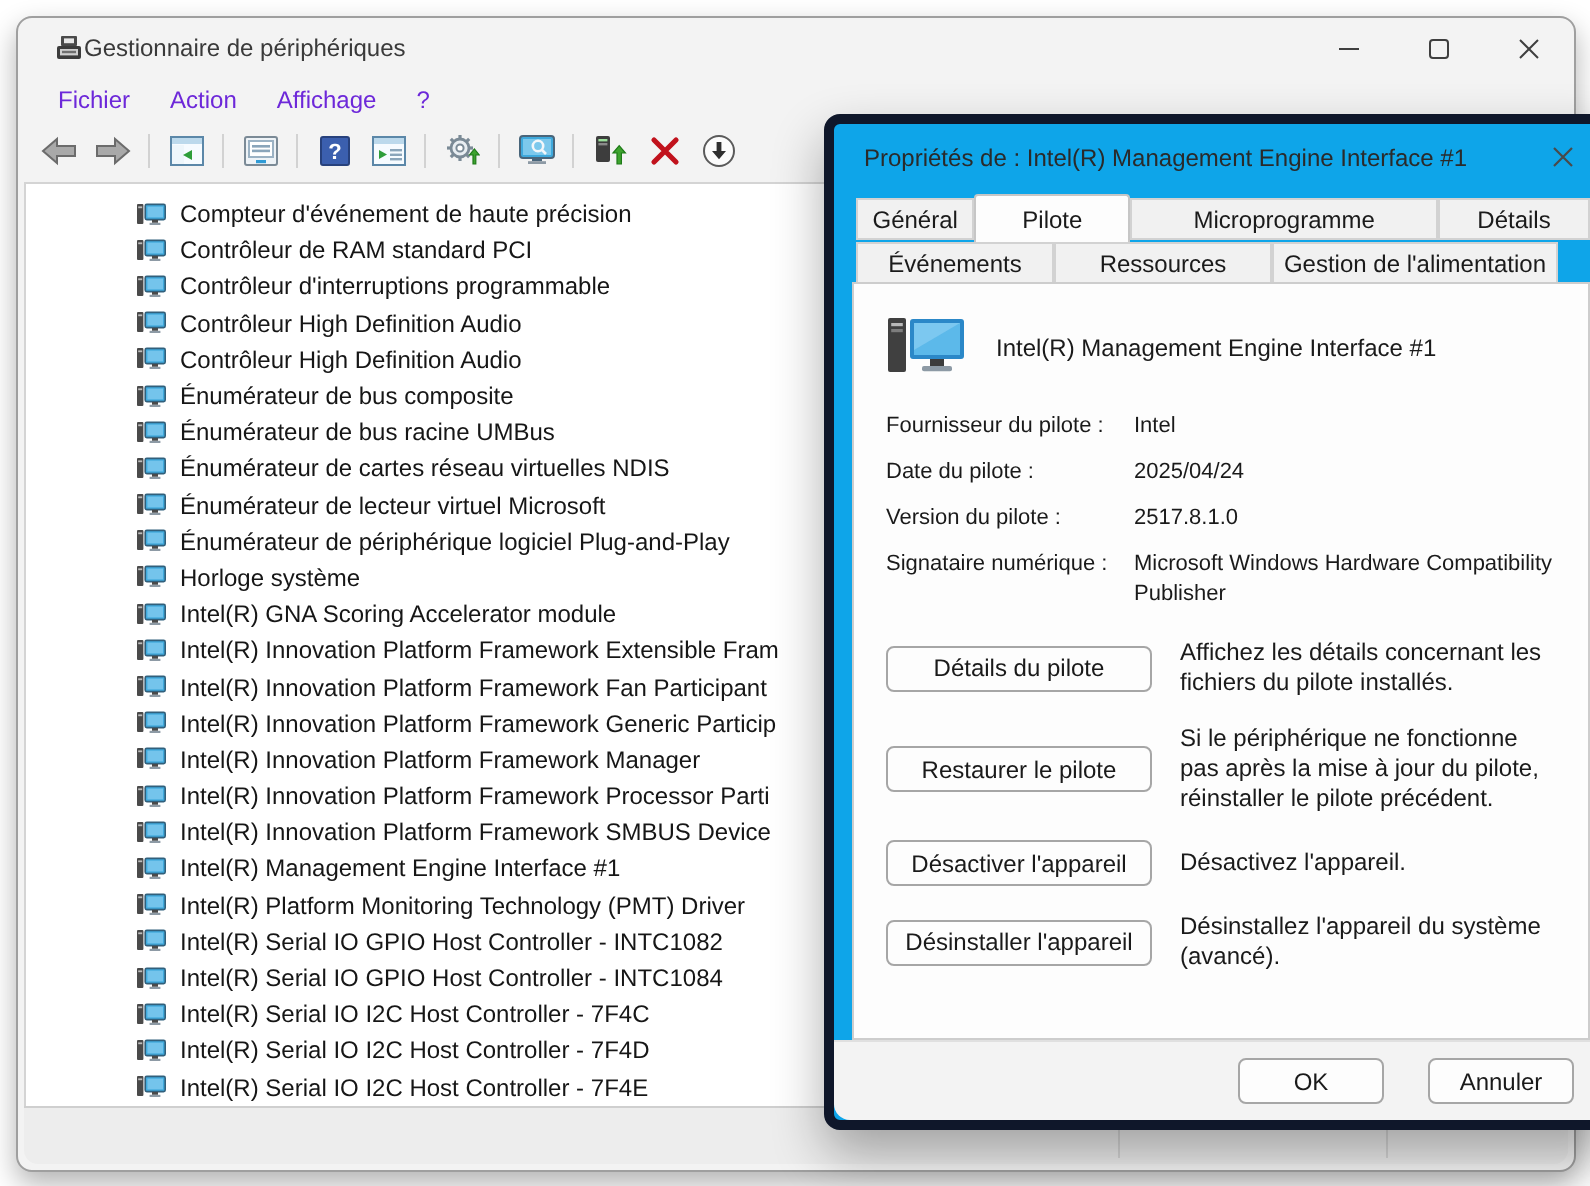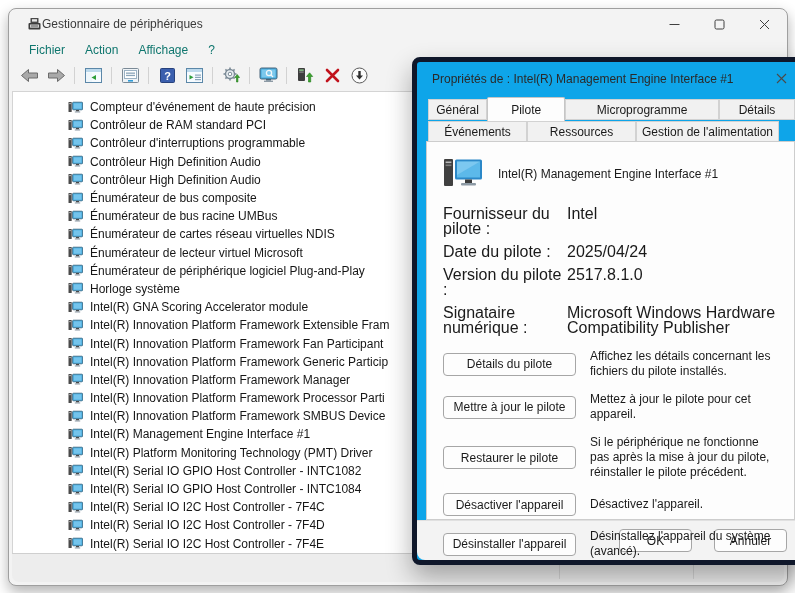--- a/index.html
+++ b/index.html
@@ -12,21 +12,21 @@
   
   .main-window{
     position:absolute;left:8px;top:8px;width:778px;height:576px;
     background:#f3f3f3;border:1px solid #9f9f9f;border-radius:8px;
     box-shadow:0 6px 14px rgba(0,0,0,.30);
   }
   .titlebar{height:30px;display:flex;align-items:center;padding-left:18px;}
   .title-text{font-size:12px;color:#3a3a3a;}
   .window-controls{margin-left:auto;display:flex;height:30px;}
   .win-btn{width:45px;height:30px;display:flex;align-items:center;justify-content:center;}
-  .menubar{height:22px;display:flex;align-items:center;padding-left:10px;font-size:12px;color:#0f766e;}
+  .menubar{height:22px;display:flex;align-items:center;padding-left:10px;font-size:12px;color:#6d28d9;}
   .menu-item{padding:3px 10px;cursor:default;}
   .toolbar{height:28px;display:flex;align-items:center;padding-left:8px;gap:3px;}
   .tb-btn{width:24px;height:22px;display:flex;align-items:center;justify-content:center;}
   .tb-sep{width:1px;height:17px;background:#d2d2d2;margin:0 3px;}
   
   .tree-panel{
     position:absolute;left:3px;right:3px;top:82px;height:464px;
     background:#ffffff;border:1px solid #d4d4d4;overflow:hidden;
   }
   .tree-list{padding-top:6px;}
@@ -59,21 +59,21 @@
     background:#fdfdfd;border-color:#c6c6c6;border-bottom:none;
     height:24px;margin-top:-3px;position:relative;z-index:5;border-radius:2px 2px 0 0;
   }
   .tab-page{
     position:relative;z-index:1;margin:-1px 9px 0 9px;height:379px;
     background:#fdfdfd;border:1px solid #cdcdcd;box-sizing:border-box;
     padding:13px 16px 0 16px;
   }
   .device-header{display:flex;align-items:center;gap:15px;margin:2px 0 16px 0;}
   .device-name{font-size:12px;color:#1a1a1a;}
-  .field-row{display:flex;font-size:16px;color:#1a1a1a;margin-bottom:8px;line-height:15px;}
+  .field-row{display:flex;font-size:11px;color:#1a1a1a;margin-bottom:8px;line-height:15px;}
   .field-label{width:124px;flex-shrink:0;}
   .field-value{flex:1;}
   .actions{margin-top:14px;}
   .action-row{display:flex;align-items:center;gap:14px;margin-bottom:13px;}
   .btn{
     background:#fdfdfd;border:1px solid #a6a6a6;border-radius:4px;
     font-size:12px;color:#1a1a1a;display:flex;align-items:center;justify-content:center;
     box-sizing:border-box;
   }
   .action-btn{width:133px;height:23px;flex-shrink:0;}
@@ -634,24 +634,20 @@
           <span class="field-value">Microsoft Windows Hardware Compatibility Publisher</span>
         </div>
       </div>
 
     <div class="actions" id="actions-container">
         <div class="action-row">
           <button class="btn action-btn">Détails du pilote</button>
           <span class="action-desc">Affichez les détails concernant les fichiers du pilote installés.</span>
         </div>
         <div class="action-row">
-          <button class="btn action-btn">Mettre à jour le pilote</button>
-          <span class="action-desc">Mettez à jour le pilote pour cet appareil.</span>
-        </div>
-        <div class="action-row">
           <button class="btn action-btn">Restaurer le pilote</button>
           <span class="action-desc">Si le périphérique ne fonctionne pas après la mise à jour du pilote, réinstaller le pilote précédent.</span>
         </div>
         <div class="action-row">
           <button class="btn action-btn">Désactiver l'appareil</button>
           <span class="action-desc">Désactivez l'appareil.</span>
         </div>
         <div class="action-row">
           <button class="btn action-btn">Désinstaller l'appareil</button>
           <span class="action-desc">Désinstallez l'appareil du système (avancé).</span>

